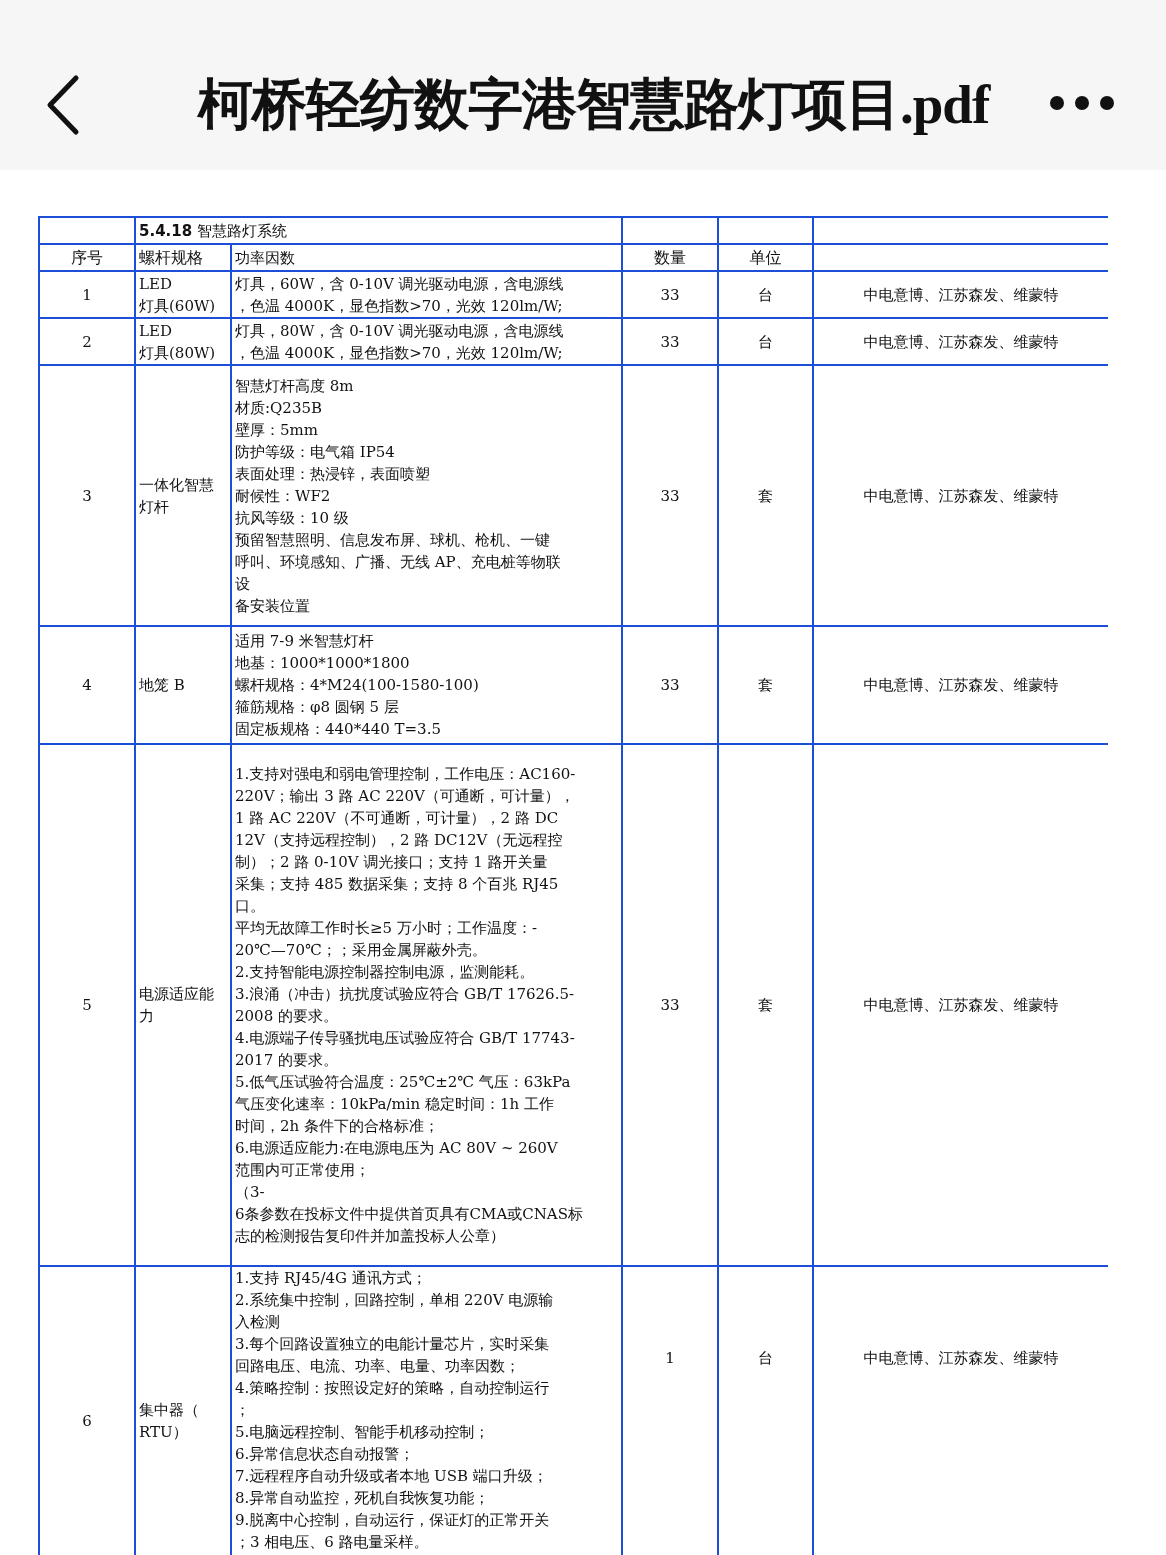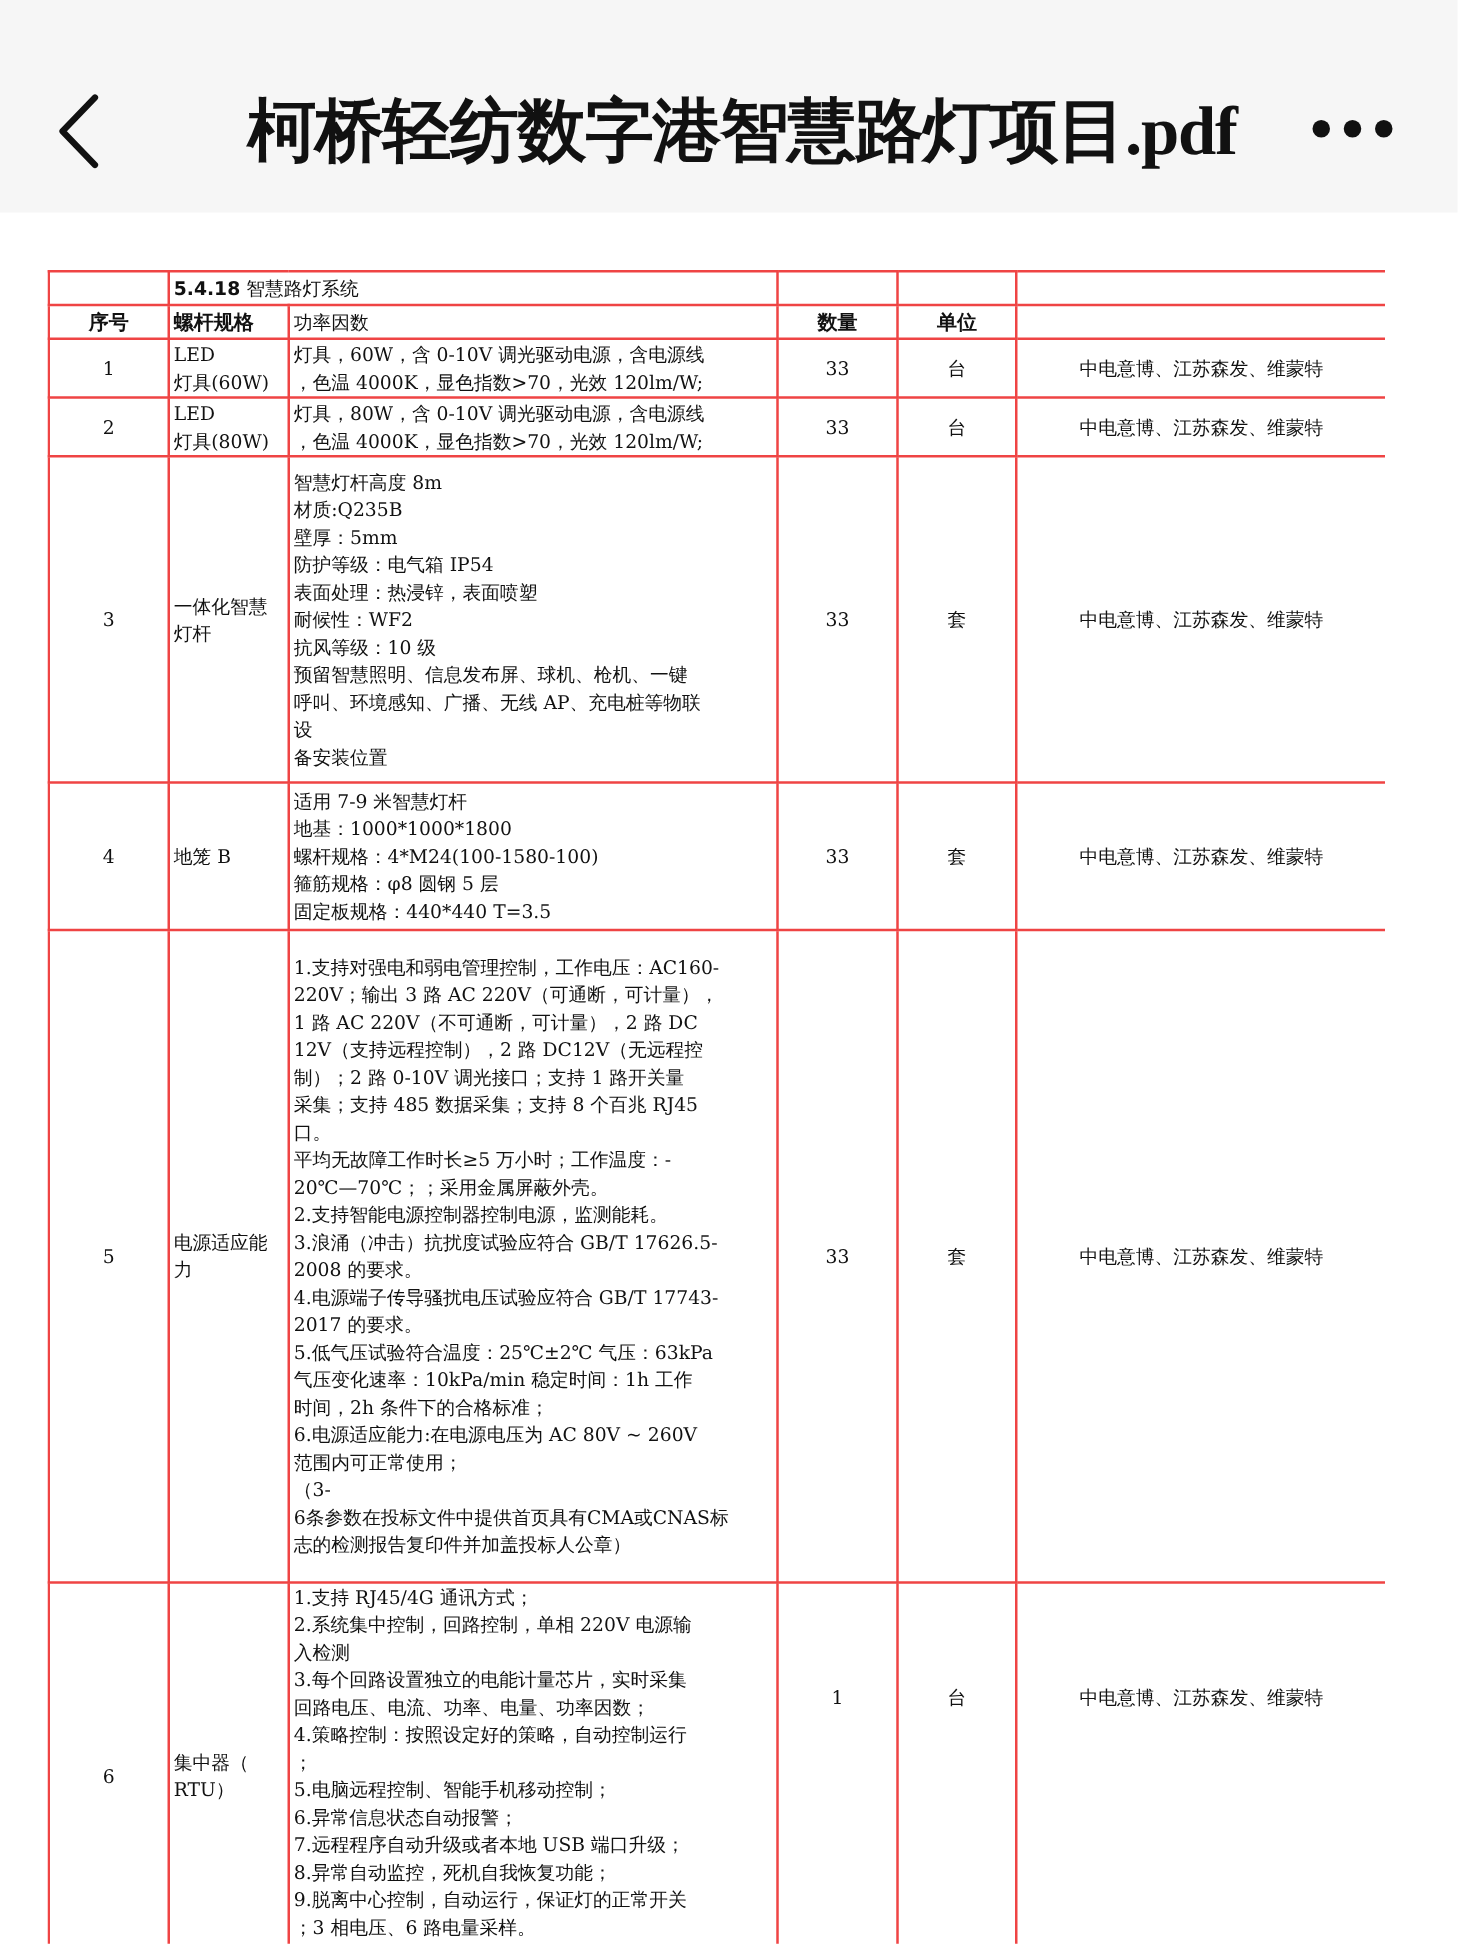--- a/index.html
+++ b/index.html
@@ -4,23 +4,23 @@
 <style>
   html, body { margin:0; padding:0; }
   body { width:1166px; height:1555px; overflow:hidden; background:#ffffff; position:relative; font-family:"DejaVu Serif", serif; color:#111; }
   .topbar { position:absolute; left:0; top:0; width:1166px; height:170px; background:#f6f6f6; }
   .back { position:absolute; left:40px; top:70px; width:50px; height:70px; cursor:pointer; }
   .title { position:absolute; left:176px; top:68px; font-family:Liberation Serif, serif; font-size:55px; font-weight:bold; color:#111; letter-spacing:-1px; white-space:nowrap;margin-left:22px; }
   .more { position:absolute; left:1050px; top:88px; width:64px; height:30px; cursor:pointer; display:flex; justify-content:space-between; align-items:center; }
   .more span { width:14px; height:14px; border-radius:50%; background:#111; display:block; }
   .doc { position:absolute; left:38px; top:216px; width:1070px; height:1339px; overflow:hidden; }
   table { border-collapse:collapse; table-layout:fixed; width:1070px; }
-  td { border:2px solid #ef4444; padding:0 3px; font-size:15px; line-height:22px; vertical-align:middle; white-space:pre-wrap; word-break:break-all; }
+  td { border:2px solid #1d4ed8; padding:0 3px; font-size:15px; line-height:22px; vertical-align:middle; white-space:pre-wrap; word-break:break-all; }
   td.c { text-align:center; }
-  td.h { font-family:"DejaVu Sans", sans-serif; font-weight:bold; font-size:16px; }
+  td.h { font-family:"DejaVu Sans", sans-serif; font-weight:normal; font-size:16px; }
   td.sec { font-size:15px; }
   td.sec b { font-family:"DejaVu Sans", sans-serif; }
   .spec { padding:0 3px; }
   .brand { text-align:center; }
 </style>
 </head>
 <body>
 
 <div class="topbar">
   <div class="back">

